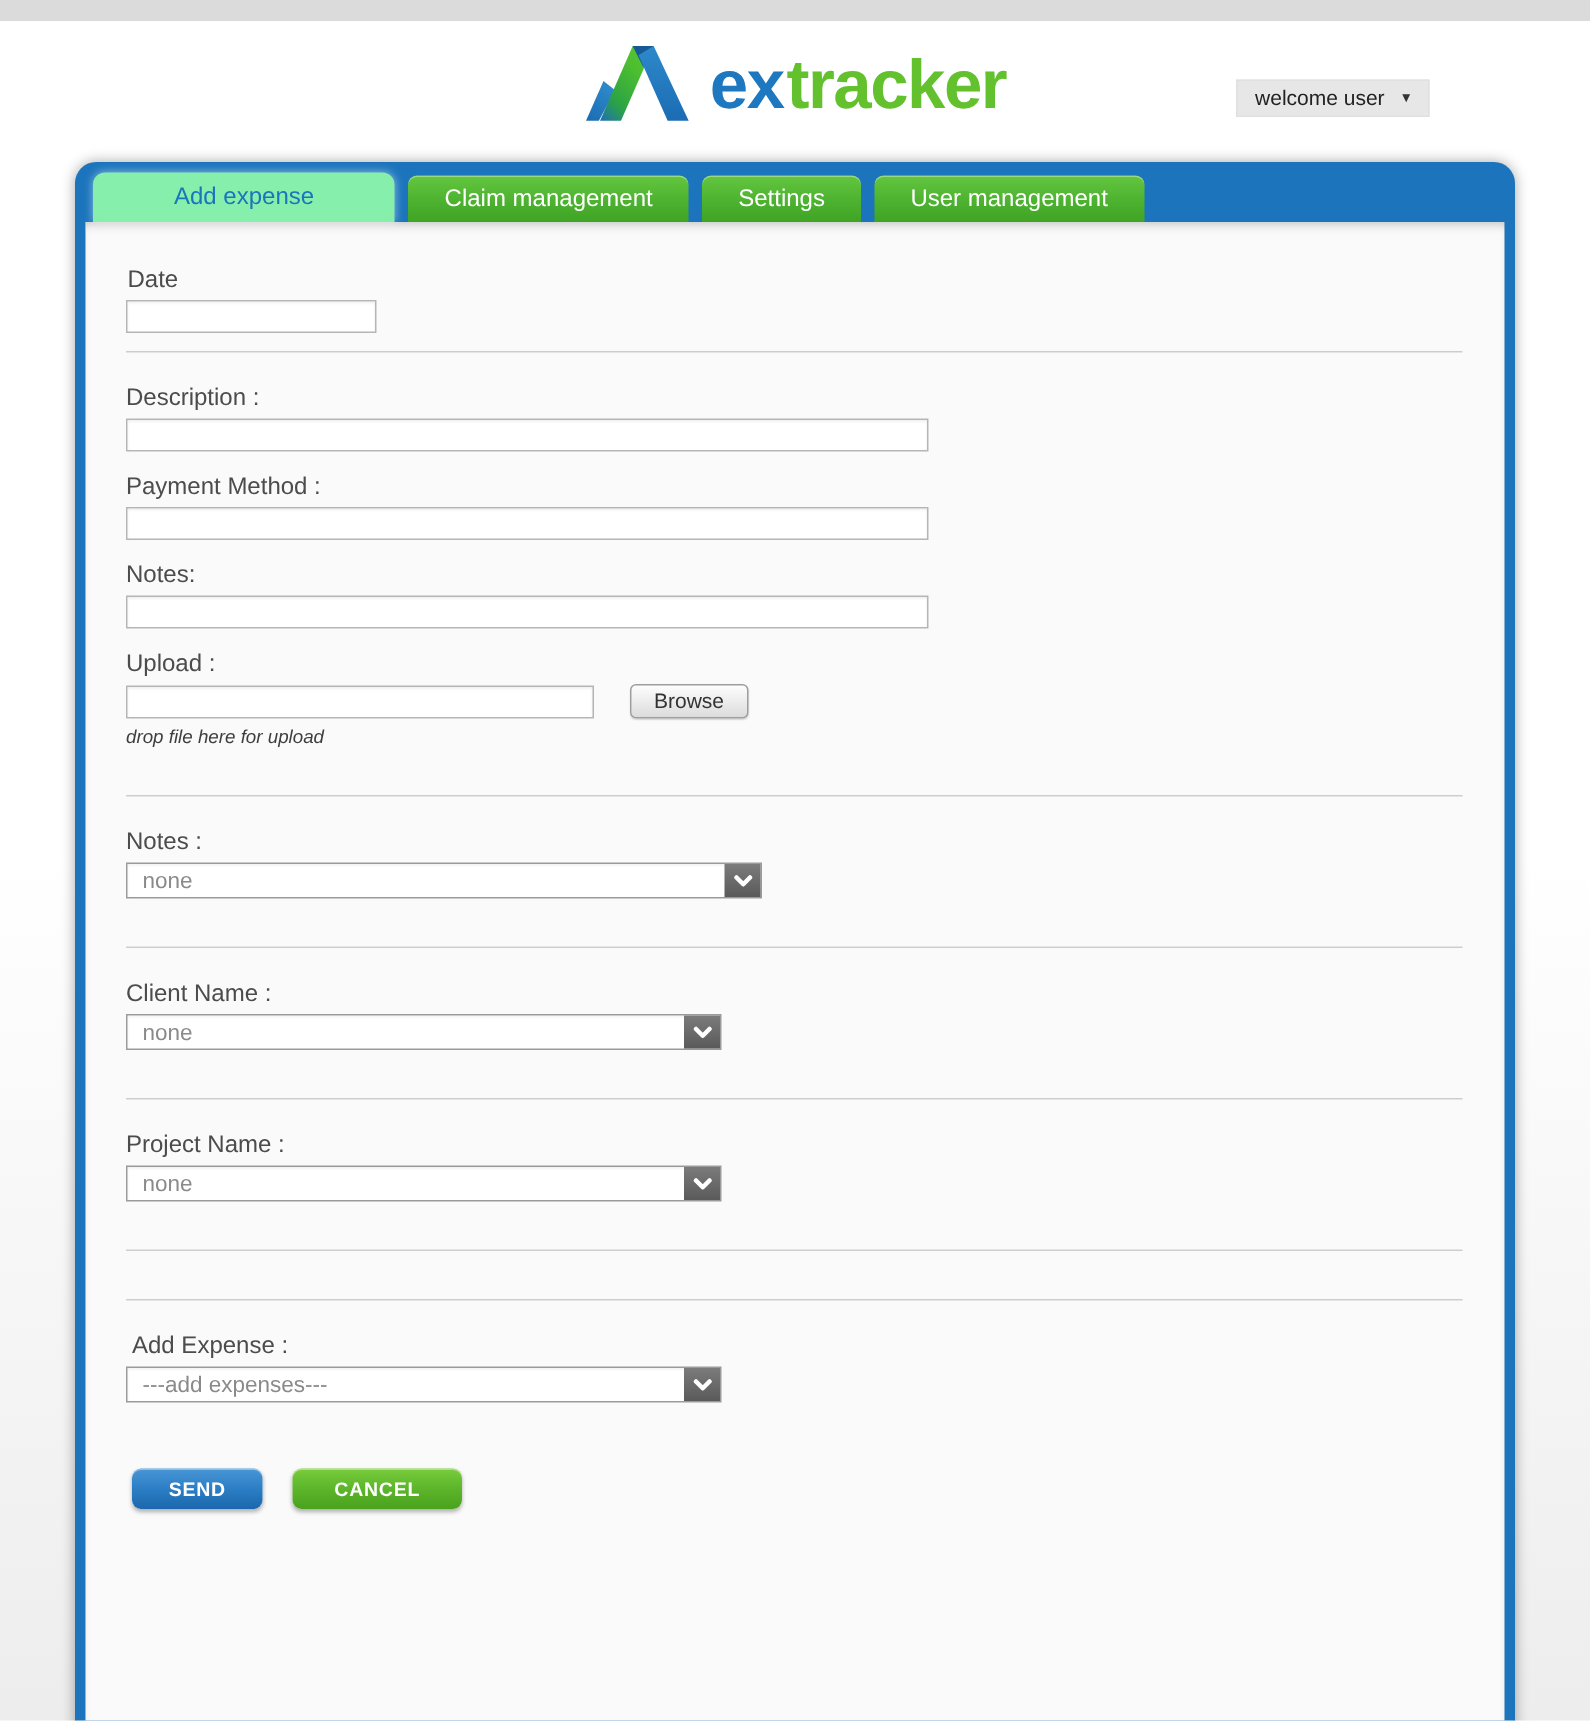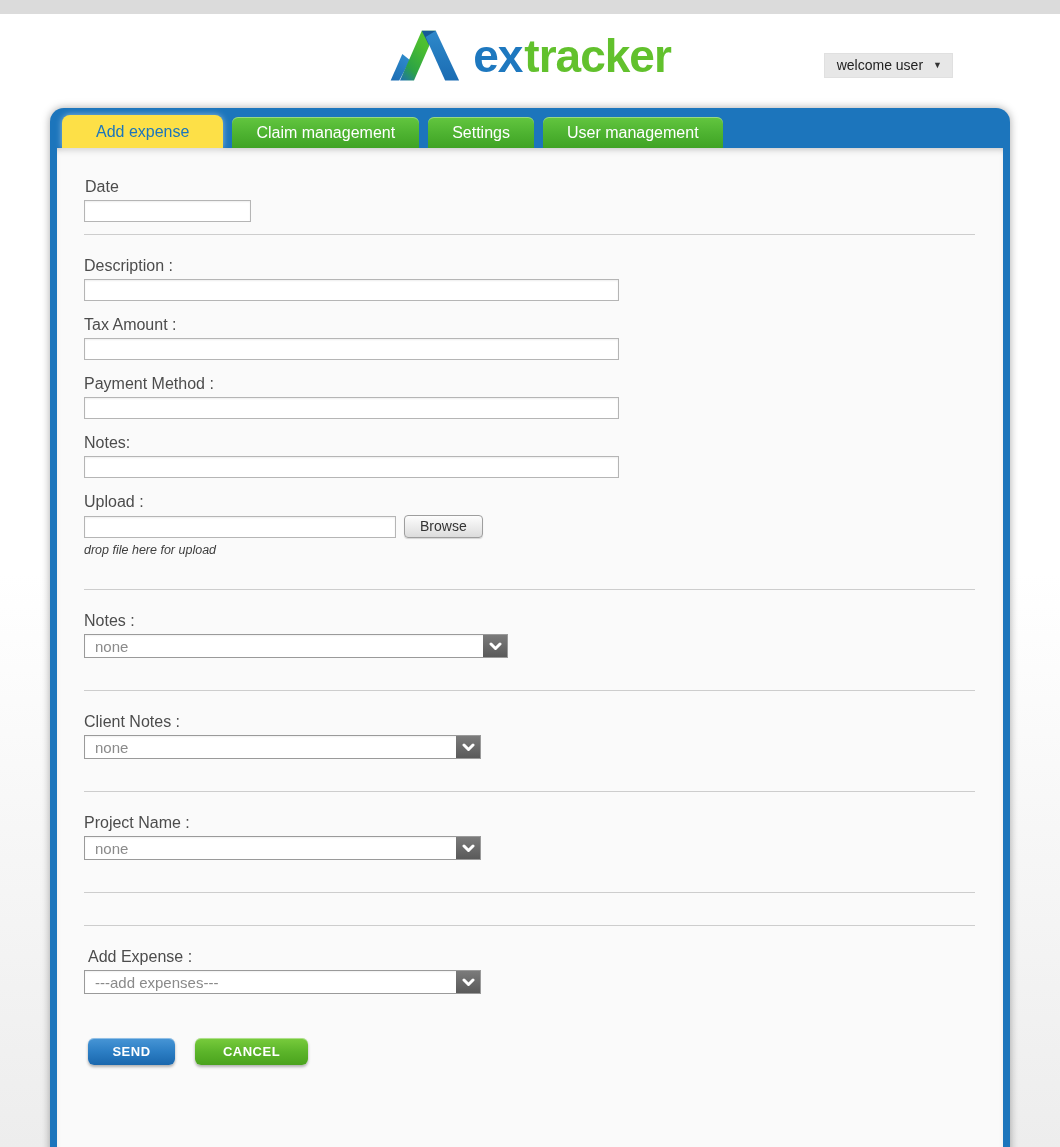--- a/index.html
+++ b/index.html
@@ -47,23 +47,23 @@
   }
   .tab {
     color:#fff; font-size:16px;
     background:linear-gradient(180deg,#63c63f 0%,#4db230 55%,#3fa324 100%);
     border-radius:6px 6px 0 0;
     height:31px; line-height:31px; padding:0 24px;
     cursor:pointer; white-space:nowrap;
     box-shadow:inset 0 1px 0 rgba(255,255,255,0.35);
   }
   .tab.active {
-    background:#fde047; color:#1b75bc;
+    background:#86efac; color:#1b75bc;
     height:33px; line-height:33px;
-    border-radius:8px 8px 0 0; padding:0 34px;
+    border-radius:8px 8px 0 0; padding:0 54px;
     box-shadow:0 0 6px rgba(255,255,255,0.5);
   }
   .content {
     background:#fafafa; height:1060px;
     padding:30px 28px 0 27px;
     box-shadow:inset 0 5px 7px -4px rgba(0,0,0,0.25);
   }
   
   .field { margin-bottom:15px; }
   .flabel { display:block; font-size:16px; color:#4c4c4c; margin-bottom:4px; }
@@ -72,21 +72,21 @@
     font-family:"Liberation Sans",sans-serif; font-size:14px; color:#444;
     padding:0 6px; box-shadow:inset 0 1px 2px rgba(0,0,0,0.07);
     display:block;
   }
   .w-date   { width:167px; }
   .w-wide   { width:535px; }
   .w-upload { width:312px; }
   .w-amount { width:207px; }
   .sep { border:none; border-top:1px solid #cdcdcd; margin:12px 0 22px 0; }
   .sep-lg { border:none; border-top:1px solid #cdcdcd; margin:32px 0 22px 0; }
-  .upload-row { display:flex; align-items:center; gap:8px; }
+  .upload-row { display:flex; align-items:center; gap:24px; }
   .browse-btn {
     font-family:"Liberation Sans",sans-serif;
     font-size:14px; color:#333;
     background:linear-gradient(180deg,#fdfdfd,#dcdcdc);
     border:1px solid #9e9e9e; border-radius:4px;
     padding:2px 15px 3px 15px; cursor:pointer;
     box-shadow:0 1px 1px rgba(0,0,0,0.15);
   }
   .hint { font-size:12.5px; font-style:italic; color:#3e3e3e; margin-top:5px; }
   .select {
@@ -168,24 +168,20 @@
       <label class="flabel" style="padding-left:1px;">Date</label>
       <input class="tinput w-date" type="text" value="" style="">
     </div>
     <hr class="sep">
 
     <div class="field">
       <label class="flabel">Description :</label>
       <input class="tinput w-wide" type="text" value="" style="">
     </div>
 
-    <div class="field">
-      <label class="flabel">Tax Amount :</label>
-      <input class="tinput w-wide" type="text" value="" style="">
-    </div>
 
     <div class="field">
       <label class="flabel">Payment Method :</label>
       <input class="tinput w-wide" type="text" value="" style="">
     </div>
 
     <div class="field">
       <label class="flabel">Notes:</label>
       <input class="tinput w-wide" type="text" value="" style="">
     </div>
@@ -207,21 +203,21 @@
         <span class="chev">
           <svg width="13" height="9" viewBox="0 0 13 9">
               <path d="M2 2 L6.5 6.5 L11 2" stroke="#fff" stroke-width="3" fill="none" stroke-linecap="round" stroke-linejoin="round"></path>
             </svg>
         </span>
       </div>
     </div>
     <hr class="sep-lg">
 
     <div class="field" style="margin-bottom:0;">
-      <label class="flabel">Client Notes :</label>
+      <label class="flabel">Client Name :</label>
       <div class="select w-select">
         <span class="sel-text">none</span>
         <span class="chev">
           <svg width="13" height="9" viewBox="0 0 13 9">
               <path d="M2 2 L6.5 6.5 L11 2" stroke="#fff" stroke-width="3" fill="none" stroke-linecap="round" stroke-linejoin="round"></path>
             </svg>
         </span>
       </div>
     </div>
     <hr class="sep-lg">

